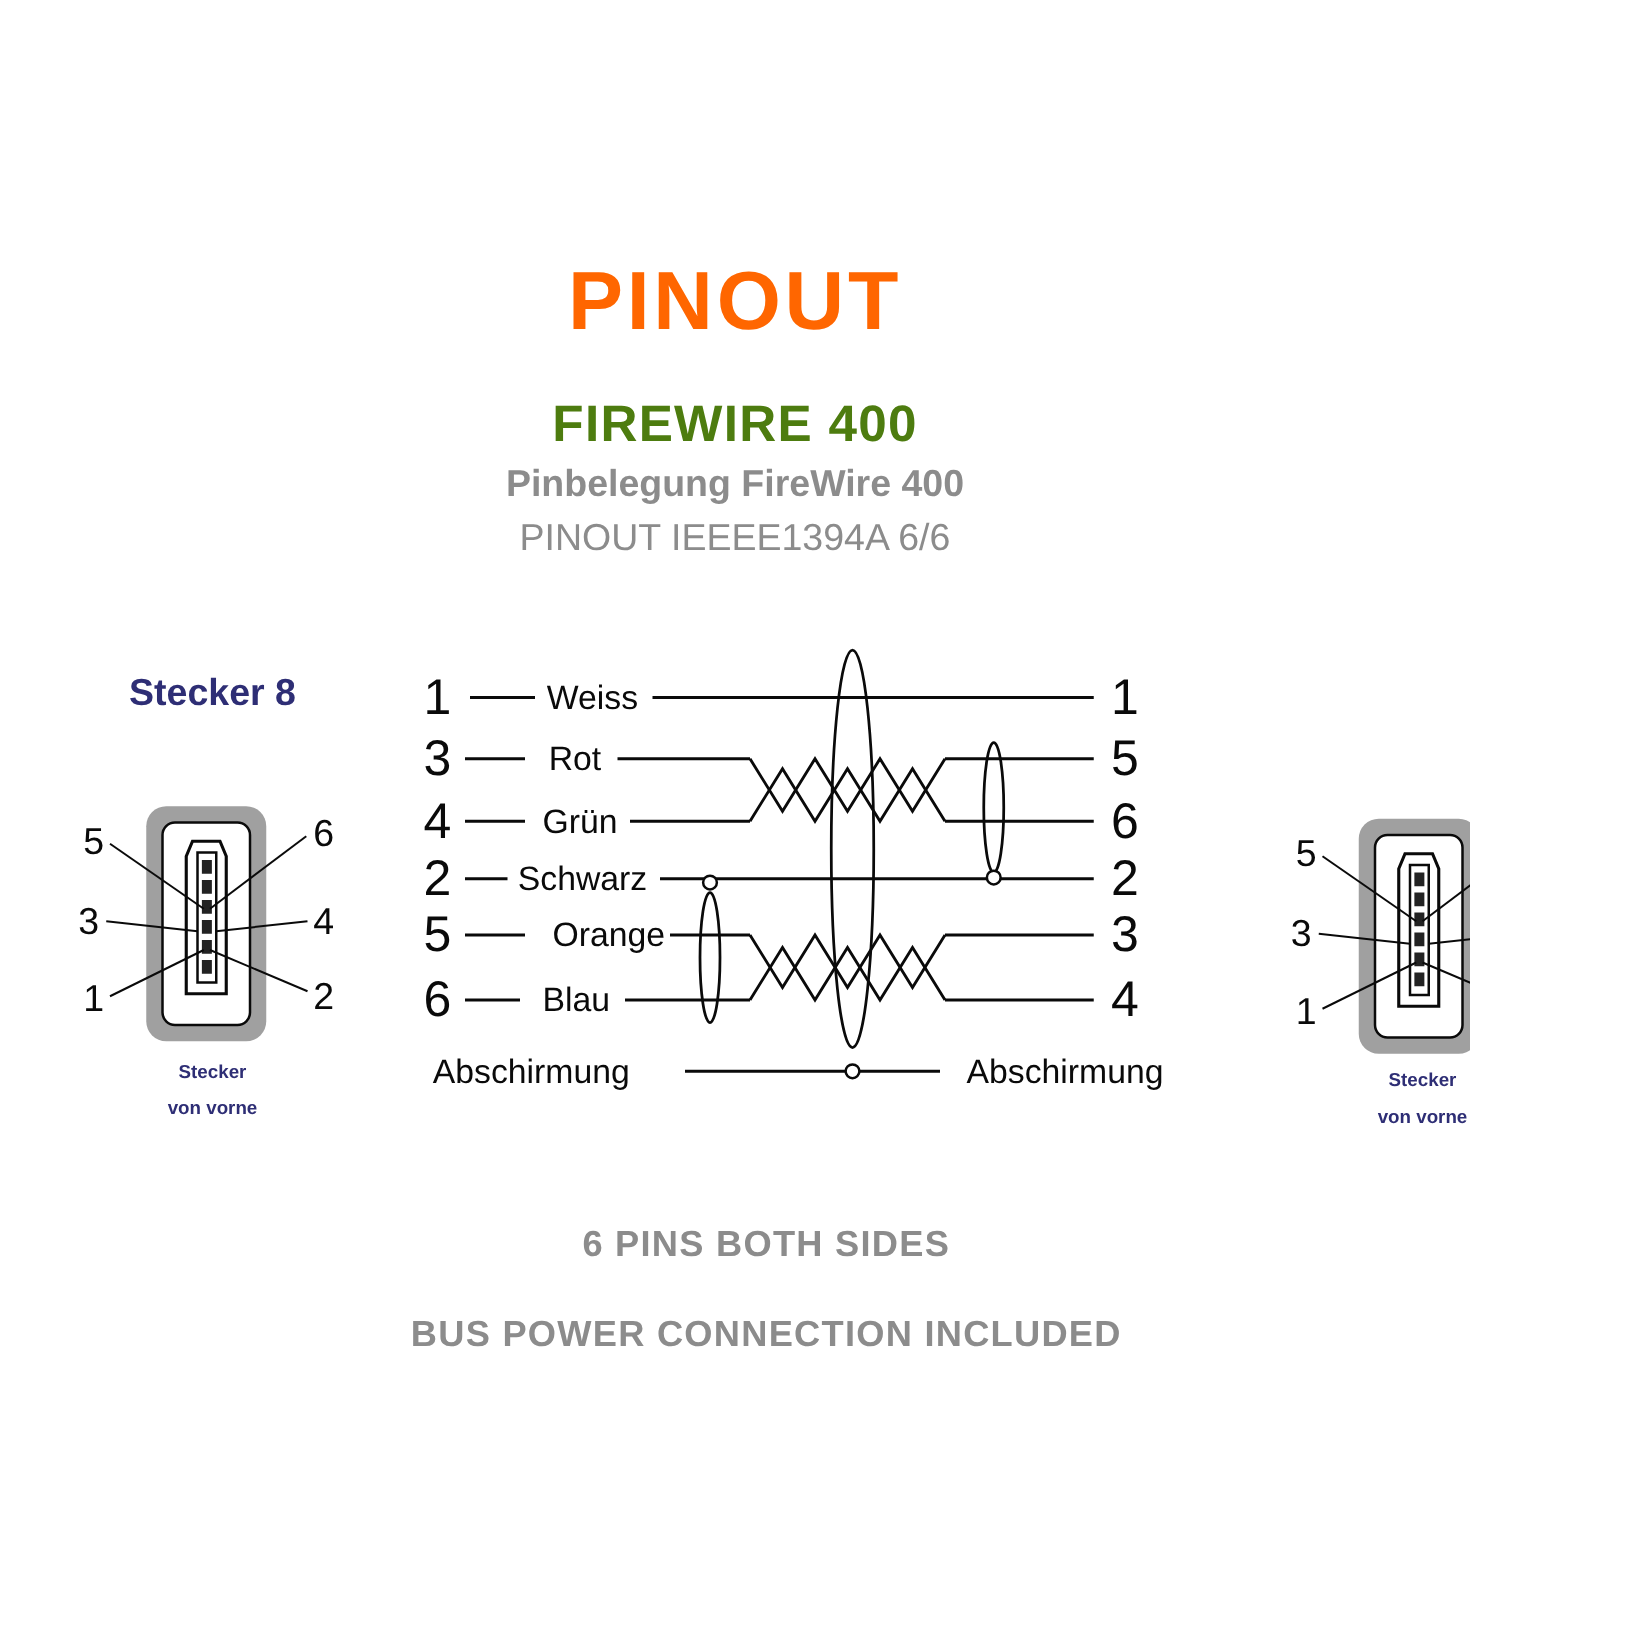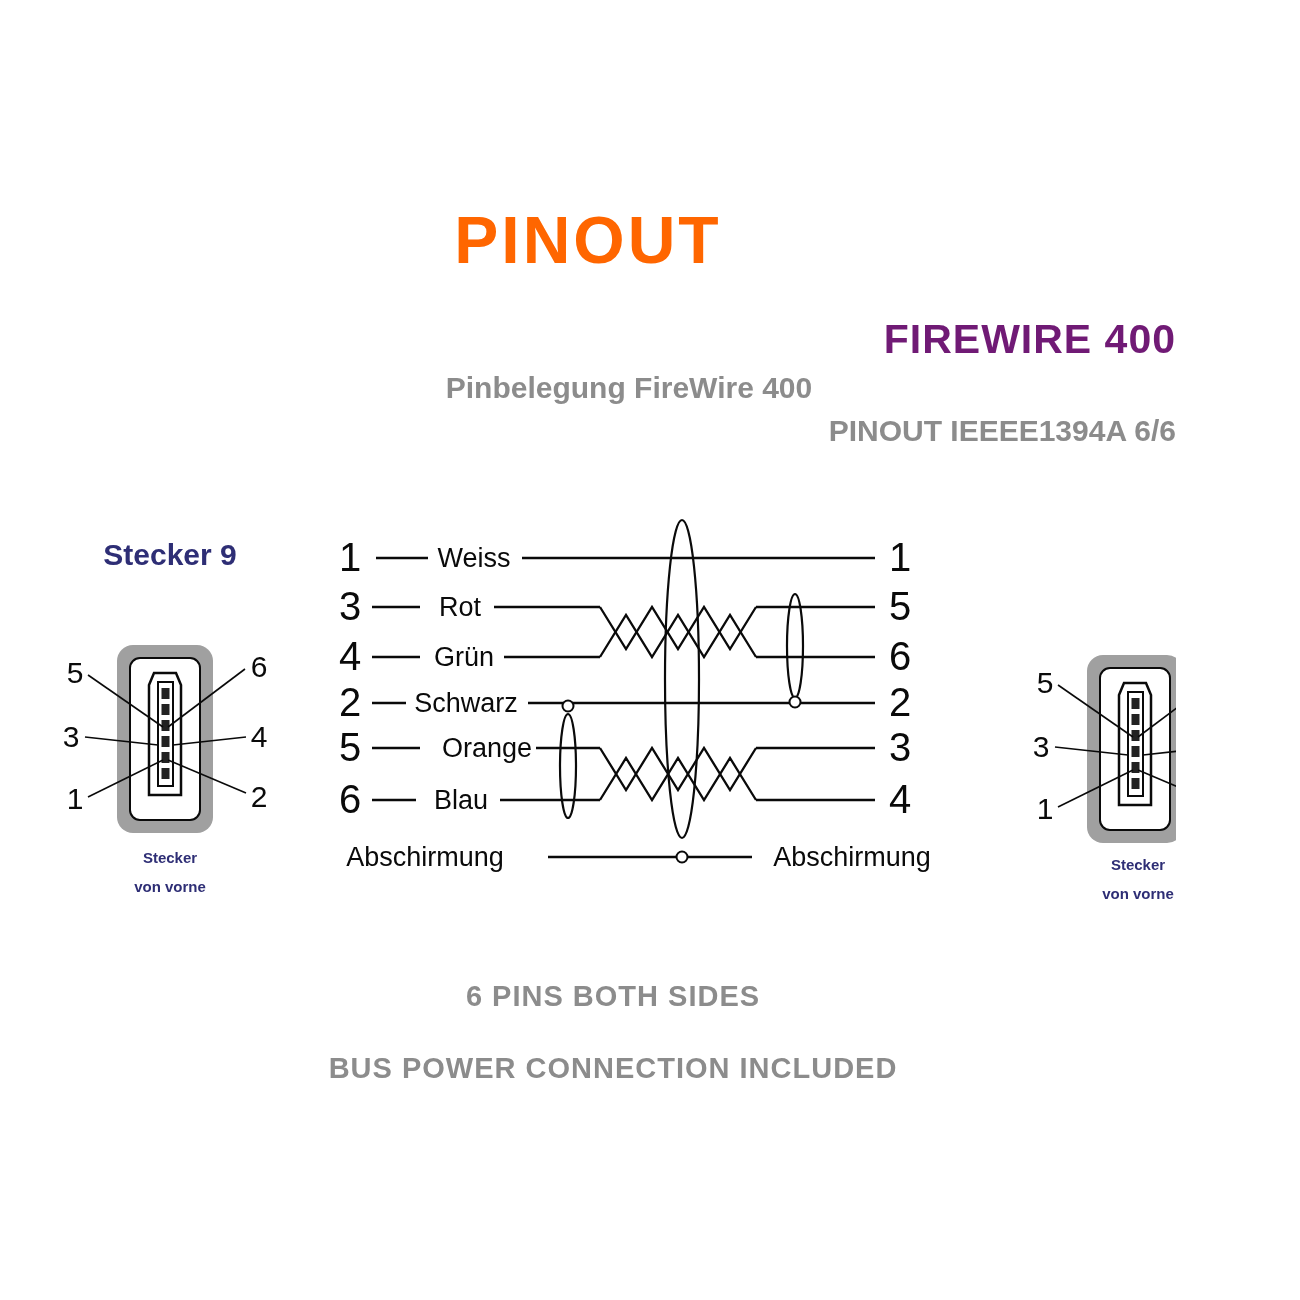--- a/index.html
+++ b/index.html
@@ -5,23 +5,23 @@
   html,body { margin:0; padding:0; background:#ffffff; }
   .page {
     position:relative; width:1176px; height:1300px; background:#ffffff;
     font-family:"Liberation Sans", sans-serif; overflow:hidden;
   }
   .abs { position:absolute; }
   .center-text { left:0; width:100%; text-align:center; }
   .main-title {
     top:202px; color:#FF6600; font-size:66px; font-weight:bold; letter-spacing:3px;
   }
-  .sub1 { top:316px; color:#701a75; font-size:41px; font-weight:bold; letter-spacing:1px;text-align:right; }
-  .sub2 { top:371px; color:#8C8C8C; font-size:30px; font-weight:bold;padding-left:41px; }
-  .sub3 { top:414px; color:#8C8C8C; font-size:30px; font-weight:bold;text-align:right; }
+  .sub1 { top:316px; color:#4d7c0f; font-size:41px; font-weight:bold; letter-spacing:1px; }
+  .sub2 { top:371px; color:#8C8C8C; font-size:30px; font-weight:bold; }
+  .sub3 { top:414px; color:#8C8C8C; font-size:30px; font-weight:normal; }
 
   .stecker-heading {
     width:230px; text-align:center; color:#2E2E75; font-size:30px; font-weight:bold;
   }
   .stecker-caption {
     width:230px; text-align:center; color:#2E2E75; font-size:15px; font-weight:bold; line-height:29px;
   }
 
   .footer-line { color:#8C8C8C; font-size:29px; font-weight:bold; letter-spacing:1px;margin-left:25px; }
   .f1 { top:980px; }
@@ -40,21 +40,21 @@
 </head>
 <body>
 
 <div class="page">
 
   <div class="abs center-text main-title">PINOUT</div>
   <div class="abs center-text sub1">FIREWIRE 400</div>
   <div class="abs center-text sub2">Pinbelegung FireWire 400</div>
   <div class="abs center-text sub3">PINOUT IEEEE1394A 6/6</div>
 
-  <div class="abs stecker-heading" style="left:55px; top:538px;">Stecker 9</div>
+  <div class="abs stecker-heading" style="left:55px; top:538px;">Stecker 8</div>
 
   <svg class="abs" style="left:55px; top:635px;" width="230" height="215" viewBox="0 0 230 215">
     <rect x="62" y="10" width="96" height="188" rx="16" fill="#A0A0A0"></rect>
     <rect x="75" y="23" width="70" height="162" rx="10" fill="#ffffff" stroke="#0a0a0a" stroke-width="2"></rect>
     <path d="M94,50 L99,38 L121,38 L126,50 L126,160 L94,160 Z" fill="#ffffff" stroke="#0a0a0a" stroke-width="2.5"></path>
     <rect x="103" y="47" width="15" height="104" fill="#ffffff" stroke="#0a0a0a" stroke-width="2"></rect>
     <g fill="#222222">
       <rect x="106.5" y="53" width="8" height="11"></rect>
       <rect x="106.5" y="69" width="8" height="11"></rect>
       <rect x="106.5" y="85" width="8" height="11"></rect>

